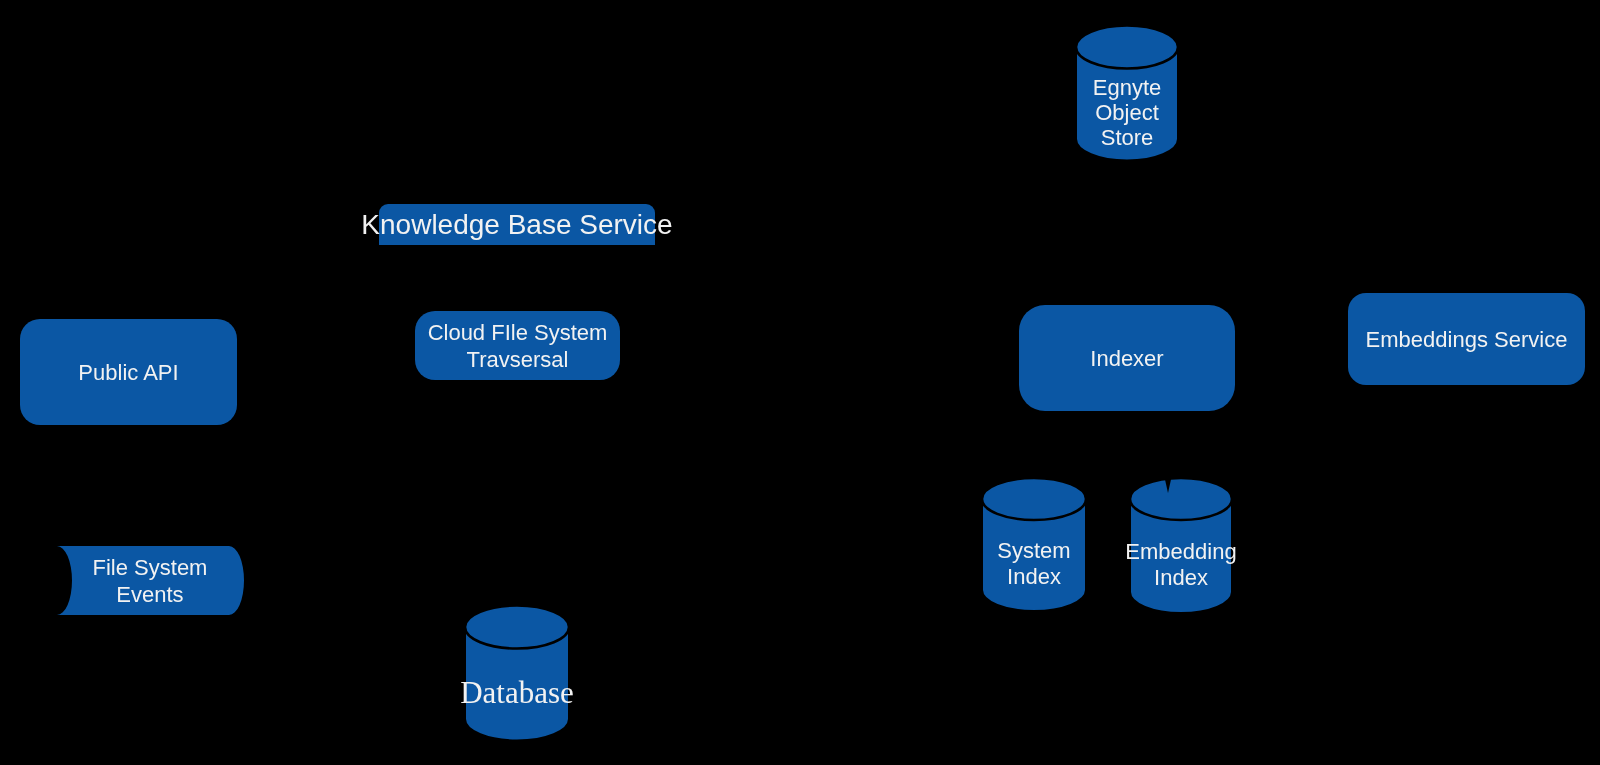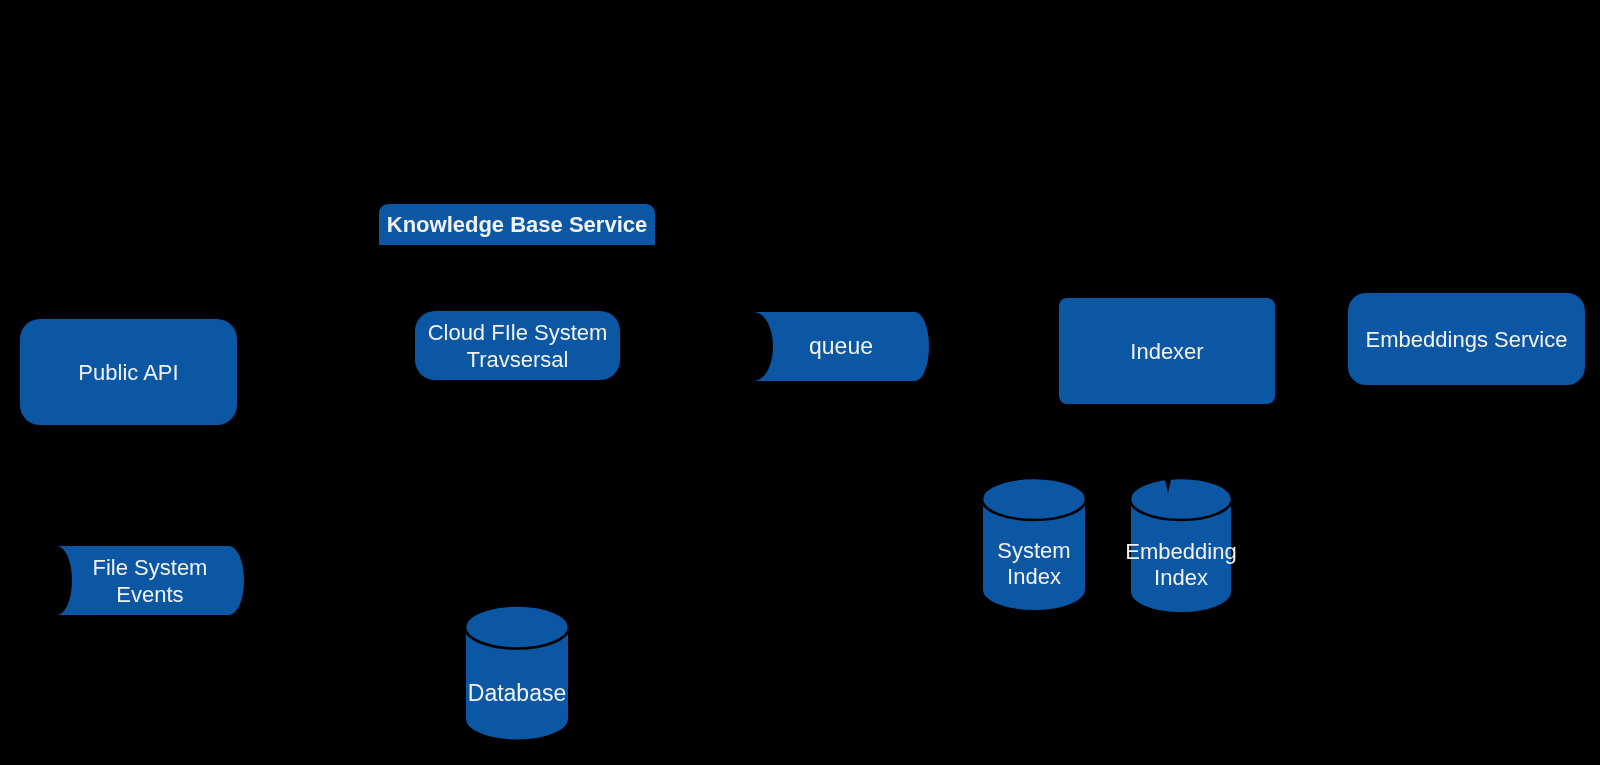--- a/index.html
+++ b/index.html
@@ -15,22 +15,22 @@
     color:var(--text,#f2f2f2);
     font-size:22px;
     text-align:center;
     display:flex;align-items:center;justify-content:center;
     line-height:27px;
   }
   .rounded{background:var(--fill,#0b57a4);}
   .tab{
     background:var(--fill,#0b57a4);
     border-radius:9px 9px 0 0;
-    font-weight:bold;
-    font-size:22px;
+    font-weight:normal;
+    font-size:28px;
     text-align:right;
   }
   .shape-svg{position:absolute;left:0;top:0;width:100%;height:100%;display:block;}
   .shape-svg path.fillshape, .shape-svg ellipse.fillshape{fill:var(--fill,#0b57a4);stroke:var(--outline,#000);}
   .cyl-label{
     position:absolute;left:0;right:0;top:34%;bottom:6%;
     display:flex;flex-direction:column;align-items:center;justify-content:center;
     line-height:26px;
   }
   .egnyte-label{line-height:25px;}
@@ -39,40 +39,43 @@
 </style>
 </head>
 <body>
 
 <div class="stage">
 
   <div class="node tab" style="left:379px;top:204px;width:276px;height:41px;">
     <span class="line">Knowledge Base Service</span>
   </div>
 
+  <div class="node" style="left:1074px;top:23px;width:106px;height:140px;">
+    <svg class="shape-svg" viewBox="0 0 106 140" preserveAspectRatio="none">
+      <path class="fillshape" stroke-width="2" d="M2,24 A51,21.5 0 0 1 104,24 L104,116 A51,21.5 0 0 1 2,116 Z"></path>
+      <ellipse class="fillshape" stroke-width="2.6" cx="53" cy="24" rx="51" ry="21.5"></ellipse>
+    </svg>
+    <div class="cyl-label egnyte-label">
+      <span class="line">Egnyte</span>
+      <span class="line">Object</span>
+      <span class="line">Store</span>
+    </div>
+  </div>
 
   <div class="node rounded" style="left:20px;top:319px;width:217px;height:106px;border-radius:20px;">
     <span class="line">Public API</span>
   </div>
 
   <div class="node rounded" style="left:415px;top:311px;width:205px;height:69px;border-radius:20px;flex-direction:column;">
     <span class="line">Cloud FIle System</span>
     <span class="line">Travsersal</span>
   </div>
 
-  <div class="node" style="left:753px;top:311px;width:176px;height:71px;">
-    <svg class="shape-svg" viewBox="0 0 176 71" preserveAspectRatio="none">
-      <path class="fillshape" stroke-width="0" d="M1,1 L162,1 A14,34.5 0 0 1 162,70 L1,70 A19,34.5 0 0 0 1,1 Z"></path>
-    </svg>
-    <div class="flag-label">
-      <span class="line" style="font-size:23px;">queue</span>
-    </div>
-  </div>
 
-  <div class="node rounded" style="left:1019px;top:298px;width:216px;height:106px;border-radius:8px;margin-left:40px;">
+  <div class="node rounded" style="left:1019px;top:305px;width:216px;height:106px;border-radius:26px;">
     <span class="line">Indexer</span>
   </div>
 
   <div class="node rounded" style="left:1348px;top:293px;width:237px;height:92px;border-radius:18px;">
     <span class="line">Embeddings Service</span>
   </div>
 
   <div class="node" style="left:56px;top:545px;width:188px;height:71px;">
     <svg class="shape-svg" viewBox="0 0 188 71" preserveAspectRatio="none">
       <path class="fillshape" stroke-width="0" d="M1,1 L173,1 A15,34.5 0 0 1 173,70 L1,70 A15,34.5 0 0 0 1,1 Z"></path>
@@ -82,21 +85,21 @@
       <span class="line">Events</span>
     </div>
   </div>
 
   <div class="node" style="left:463px;top:603px;width:108px;height:140px;">
     <svg class="shape-svg" viewBox="0 0 108 140" preserveAspectRatio="none">
       <path class="fillshape" stroke-width="2" d="M2,24 A52,21.5 0 0 1 106,24 L106,116 A52,21.5 0 0 1 2,116 Z"></path>
       <ellipse class="fillshape" stroke-width="2.6" cx="54" cy="24" rx="52" ry="21.5"></ellipse>
     </svg>
     <div class="cyl-label">
-      <span class="line" style="font-size:23px;">Database</span>
+      <span class="line" style="font-size:31px;font-family:Liberation Serif, serif;">Database</span>
     </div>
   </div>
 
   <div class="node" style="left:980px;top:476px;width:108px;height:137px;">
     <svg class="shape-svg" viewBox="0 0 108 137" preserveAspectRatio="none">
       <path class="fillshape" stroke-width="2" d="M2,23 A52,21 0 0 1 106,23 L106,114 A52,21 0 0 1 2,114 Z"></path>
       <ellipse class="fillshape" stroke-width="2.6" cx="54" cy="23" rx="52" ry="21"></ellipse>
     </svg>
     <div class="cyl-label">
       <span class="line">System</span>

